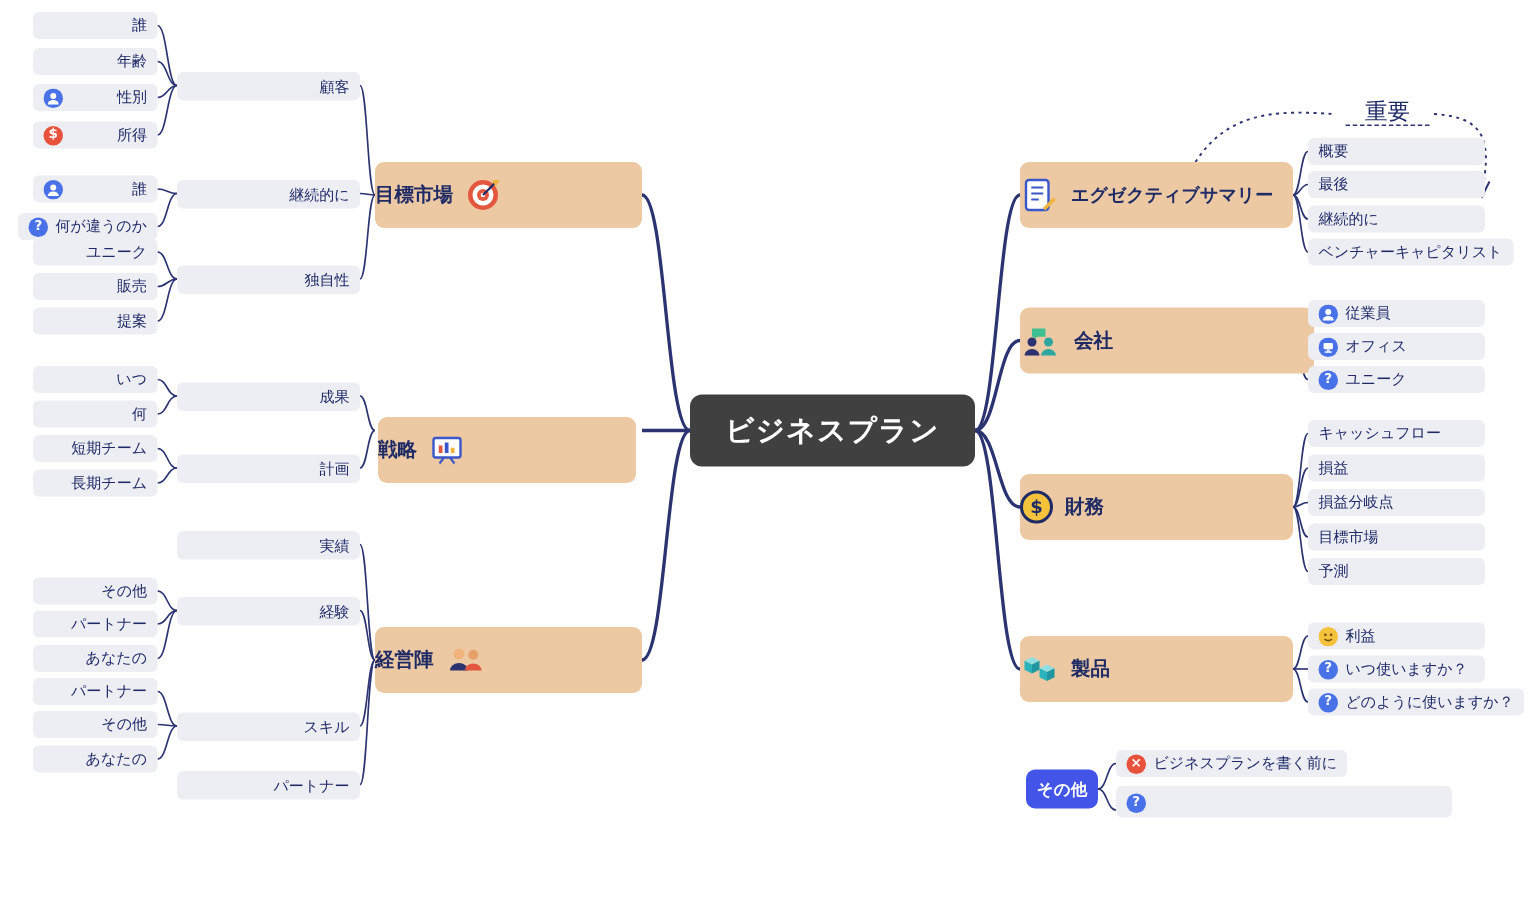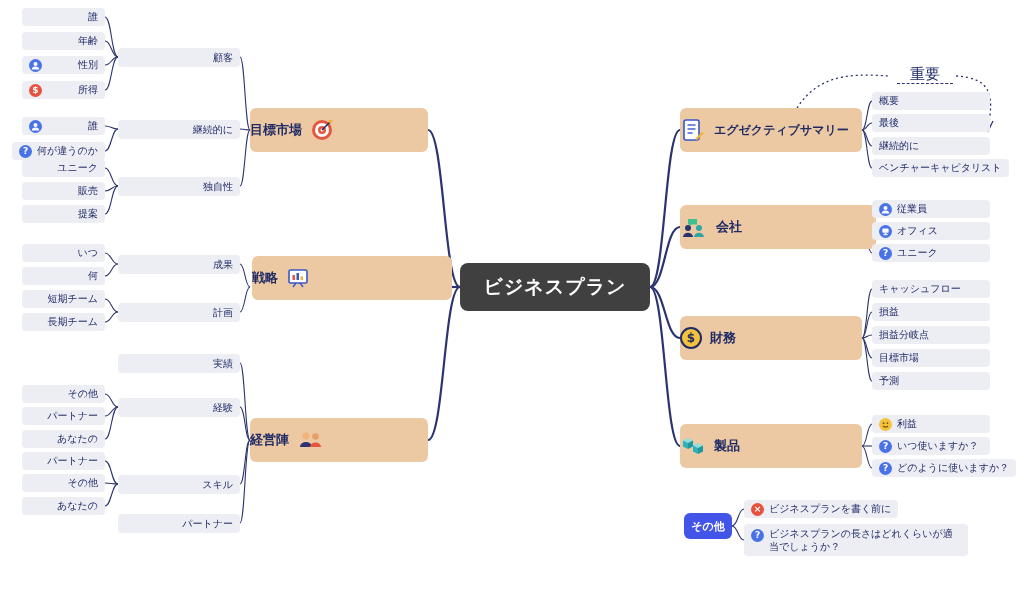--- a/index.html
+++ b/index.html
@@ -95,21 +95,21 @@
     <svg class="sic" width="24" height="24" viewBox="0 0 24 24">
       <circle cx="12" cy="12" r="10" fill="#e4573f"></circle>
         <circle cx="12" cy="12" r="7" fill="#fff"></circle>
       <circle cx="12" cy="12" r="4" fill="#e4573f"></circle>
         <circle cx="12" cy="12" r="1.5" fill="#fff"></circle>
       <line x1="12" y1="12" x2="20" y2="4" stroke="#1f2b66" stroke-width="1.5"></line>
       <path d="M18,2 l5,0 l-2.5,4.5 z" fill="#f0b43c"></path>
     </svg>
   </div>
 
-  <div class="node main" style="left:252px;top:256px;width:200px">
+  <div class="node main" style="left:252px;top:278px;width:172px">
     <span>戦略</span>
     <svg class="sic" width="24" height="24" viewBox="0 0 24 24">
       <rect x="3" y="4" width="18" height="13" rx="1.5" fill="#fff" stroke="#3a57c9" stroke-width="1.6"></rect>
       <rect x="6.5" y="9" width="2.5" height="5" fill="#e4573f"></rect>
       <rect x="10.5" y="7" width="2.5" height="7" fill="#3a57c9"></rect>
       <rect x="14.5" y="10.5" width="2.5" height="3.5" fill="#f0b43c"></rect>
       <line x1="7" y1="21" x2="10" y2="17" stroke="#3a57c9" stroke-width="1.4"></line>
       <line x1="17" y1="21" x2="14" y2="17" stroke="#3a57c9" stroke-width="1.4"></line>
     </svg>
   </div>
@@ -265,16 +265,15 @@
     <span>どのように使いますか？</span>
   </div>
 
   <div class="node other-node" style="left:684px;top:513px;width:48px;height:26px">その他</div>
   <div class="node leaf R" style="left:744px;top:500px">
     <span class="ic red">×</span>
     <span>ビジネスプランを書く前に</span>
   </div>
   <div class="node leaf R wrap2" style="left:744px;top:524px;width:224px">
     <span class="ic blue sic-wrap">?</span>
-    <span>ビジネスプランの長さはどれくらいが適当でしょうか？</span>
   </div>
 
 </div>
 
 </body></html>

